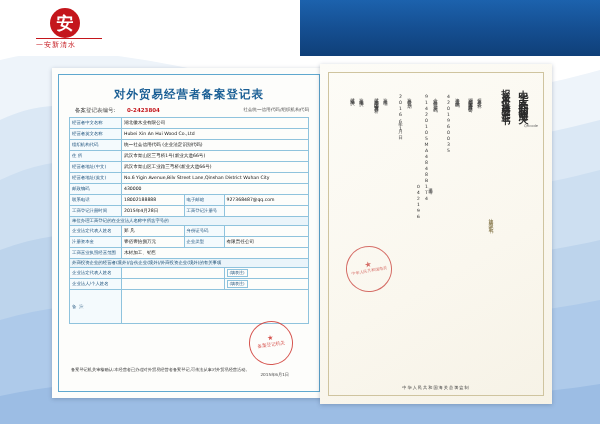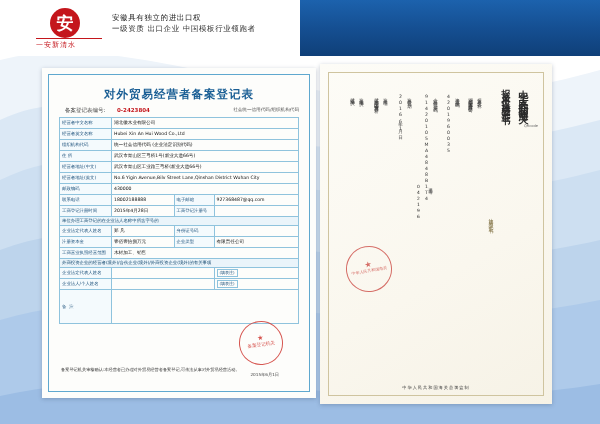--- a/index.html
+++ b/index.html
@@ -53,21 +53,21 @@
     letter-spacing: 0.6px;
   }
   .header-lines div:first-child { color: #222; }
   
   .sheet {
     position: absolute;
     background: #fdfdfb;
     box-shadow: 0 1px 4px rgba(40,60,90,0.28);
     z-index: 2;
   }
-  #sheet-left { left: 42px; top: 68px; width: 274px; height: 330px; text-decoration: underline; }
+  #sheet-left { left: 52px; top: 68px; width: 274px; height: 330px; text-decoration: underline; }
   #sheet-right { left: 320px; top: 64px; width: 232px; height: 340px;
                  background: linear-gradient(150deg,#fdfcf7 0%, #faf7ee 60%, #f6f2e6 100%); }
   
   .lc-inner {
     position: absolute; inset: 6px;
     border: 1px solid #5fa8cf;
   }
   .lc-title {
     position: absolute; left: 0; top: 12px; width: 100%;
     text-align: center;
@@ -206,24 +206,20 @@
     <path d="M0,320 C170,270 360,350 600,300 L600,424 L0,424 Z" fill="#aecaea"></path>
     <path d="M0,60 C150,20 320,150 600,70 L600,0 L0,0 Z" fill="#ffffff"></path>
     <path d="M0,396 C180,356 380,420 600,384 L600,424 L0,424 Z" fill="#9cbde4"></path>
   </svg>
 
   <div class="header">
     <div class="logo-wrap">
       <div class="logo-circle">安</div>
       <div class="logo-text">一安新清水</div>
     </div>
-    <div class="header-lines">
-      <div>安徽具有独立的进出口权</div>
-      <div>一级资质 出口企业  中国模板行业领跑者</div>
-    </div>
     <div class="header-right">
       
       
     </div>
   </div>
 
   <div class="sheet" id="sheet-left">
     <div class="lc-inner">
       <div class="lc-title">对外贸易经营者备案登记表</div>
       <div class="lc-sub">备案登记表编号:</div>

